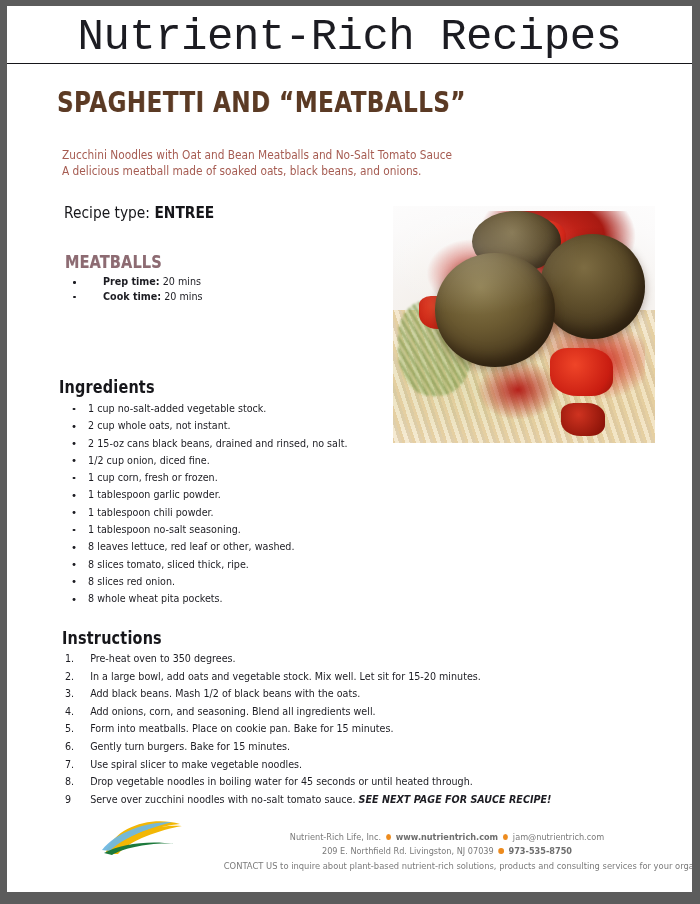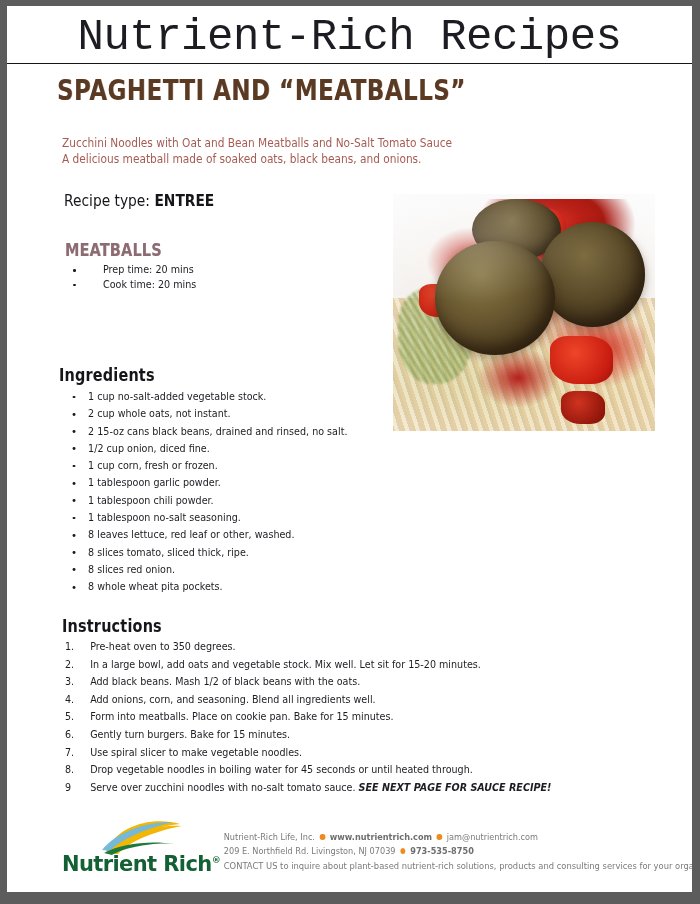--- a/index.html
+++ b/index.html
@@ -50,21 +50,21 @@
     top: 57px;
     width: 685px;
     height: 0;
     border-top: 1.6px solid #16161a;
   }
 
   
   .content {
     position: absolute;
     left: 0;
-    top: 52px;
+    top: 64px;
     width: 567px;
     height: 756px;
   }
 
   .recipe-title {
     position: absolute;
     left: 50px;
     top: 17px;
     font-family: "DejaVu Sans", sans-serif;
     font-weight: bold;
@@ -149,21 +149,21 @@
   .meta-list li::before {
     content: "";
     position: absolute;
     left: 8px;
     top: 6px;
     width: 2.6px;
     height: 2.6px;
     border-radius: 50%;
     background: #1c1c22;
   }
-  .meta-list .lbl { font-weight: normal; padding-left: 16px; }
+  .meta-list .lbl { font-weight: bold; padding-left: 16px; }
 
   
   .ing-list {
     position: absolute;
     left: 52px;
     top: 330px;
     width: 330px;
     margin: 0;
     padding: 0;
     list-style: none;
@@ -356,20 +356,21 @@
   .logo .wordmark .reg {
     font-size: 9px;
     vertical-align: super;
   }
 
   .foot-lines {
     position: absolute;
     left: 205px;
     top: 12px;
     width: 470px;
+    text-align: center;
     color: #7a7a7a;
     font-family: "DejaVu Sans", sans-serif;
   }
   .foot-lines .l1,
   .foot-lines .l2 {
     font-size: 8.6px;
     line-height: 14px;
     white-space: nowrap;
     transform: scaleX(0.95);
   }
@@ -495,21 +496,20 @@
 
     <div class="logo">
       <div class="swoosh">
         <svg width="86" height="36" viewBox="0 0 86 36" xmlns="http://www.w3.org/2000/svg">
           <path d="M6 32 C16 6, 52 -4, 80 4 C58 6, 26 16, 14 33 Z" fill="#f2b705"></path>
           <path d="M2 30 C16 12, 46 2, 72 2 C50 8, 22 18, 10 31 Z" fill="#6fb7e0" opacity="0.95"></path>
           <path d="M10 34 C26 14, 56 4, 82 6 C60 10, 30 20, 18 34 Z" fill="#f2b705"></path>
           <path d="M4 33 C20 24, 50 20, 74 24 C52 22, 24 28, 12 35 Z" fill="#1d7a3c"></path>
         </svg>
       </div>
-      <div class="wordmark"><span>Nutrient Rich</span><span class="reg">®</span></div>
     </div>
 
     <div class="foot-lines">
       <div class="l1">
         <span>Nutrient-Rich Life, Inc.</span><span class="dot"></span><b>www.nutrientrich.com</b><span class="dot"></span><span>jam@nutrientrich.com</span>
       </div>
       <div class="l2">
         <span>209 E. Northfield Rd. Livingston, NJ 07039</span><span class="dot"></span><b>973-535-8750</b>
       </div>
       <div class="l3">CONTACT US to inquire about plant-based nutrient-rich solutions, products and consulting services for your organization.</div>

